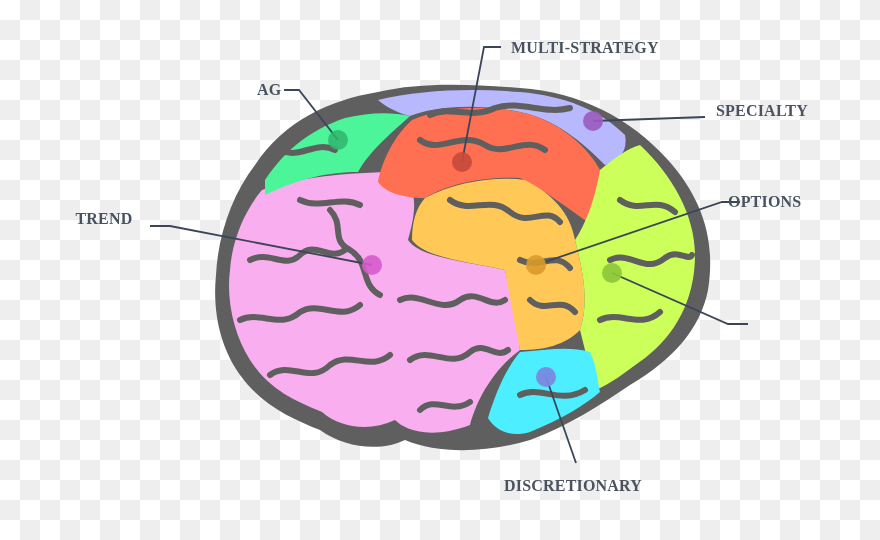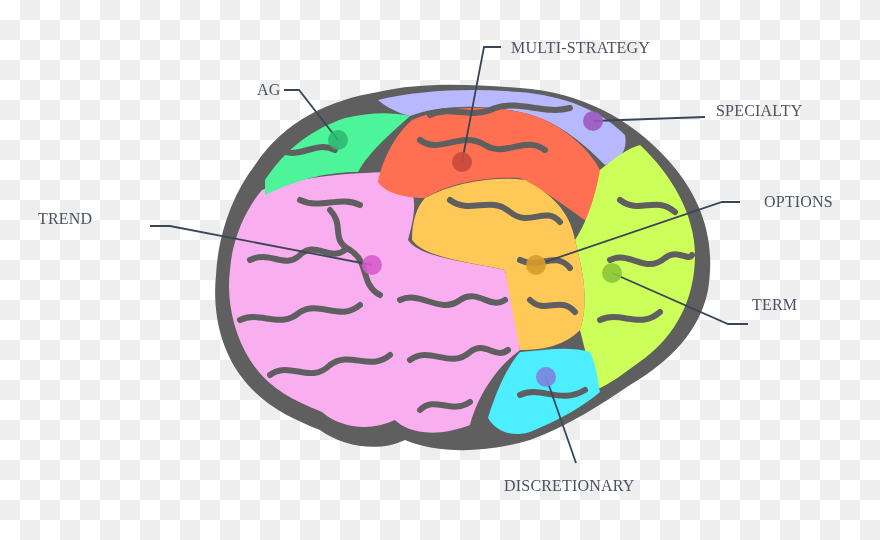--- a/index.html
+++ b/index.html
@@ -11,22 +11,22 @@
       linear-gradient(45deg, #eeeeee 25%, transparent 25%, transparent 75%, #eeeeee 75%);
     background-size: 40px 40px;
     background-position: 0 0, 20px 20px;
     font-family: "DejaVu Serif", "Liberation Serif", serif;
   }
   svg#brain { position: absolute; left: 0; top: 0; }
   .label {
     position: absolute; color: #4a5260; font-size: 16px; letter-spacing: 0.2px;
     line-height: 26px; white-space: nowrap; font-family: "Liberation Serif", "DejaVu Serif", serif;
   }
-  .label span { display: block; }
-  .center { text-align: left; }
+  .label span { display: block; font-weight: bold; }
+  .center { text-align: center; }
 </style>
 </head>
 <body>
 
 <svg id="brain" width="880" height="540" viewBox="0 0 880 540">
 
   <path fill="#5f5f5f" d="M255,165 C285,120 330,100 378,92 C420,82 470,84 520,88 C580,92 630,118 668,160
        C702,198 716,240 708,290 C700,330 672,360 630,385 C600,405 570,425 530,440
        C490,452 440,455 405,440 C380,452 345,448 320,430 C290,418 262,405 240,375
        C222,350 212,315 216,275 C218,235 232,195 255,165 Z"></path>
@@ -105,24 +105,23 @@
 
 <div class="label" style="left:257px; top:77px;">
   <span>AG</span>
 </div>
 <div class="label" style="left:511px; top:35px;">
   <span>MULTI-STRATEGY</span>
 </div>
 <div class="label" style="left:716px; top:98px;text-align:right;">
   <span>SPECIALTY</span>
 </div>
-<div class="label" style="left:764px; top:189px;">
+<div class="label" style="left:728px; top:189px;">
   <span>OPTIONS</span>
 </div>
 <div class="label center" style="left:752px; top:292px; width:76px;">
-  <span>TERM</span>
 </div>
 <div class="label center" style="left:38px; top:206px; width:132px;">
   <span>TREND</span>
 </div>
 <div class="label" style="left:504px; top:473px;">
   <span>DISCRETIONARY</span>
 </div>
 
 </body></html>

